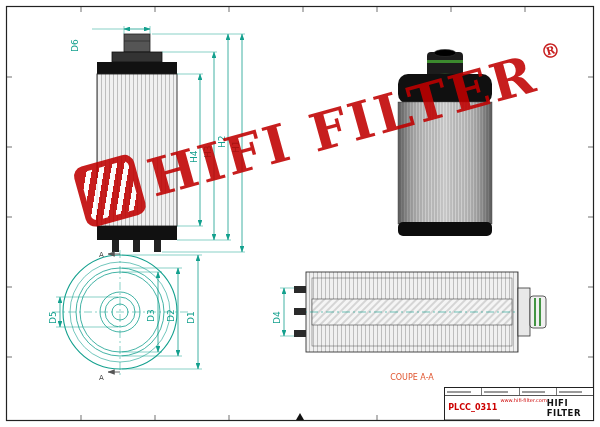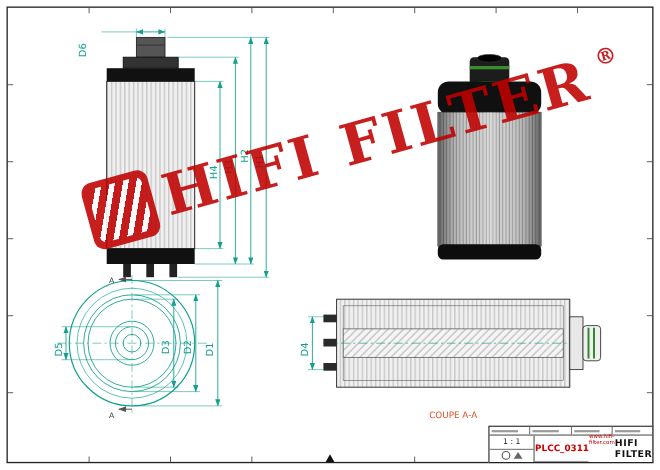--- a/index.html
+++ b/index.html
@@ -241,27 +241,20 @@
           <div class="tb-greek"></div>
         </div>
     <div class="cell">
           <div class="tb-greek"></div>
         </div>
     <div class="cell">
           <div class="tb-greek"></div>
         </div>
   </div>
   <div class="tb-main">
-    <div class="tb-left">
-      <div class="tb-scale">1 : 1</div>
-      <div class="tb-proj">
-        <span class="proj-circle"></span>
-            <span class="proj-trap"></span>
-      </div>
-    </div>
     <div class="tb-right">
       <div class="tb-part">PLCC_0311</div>
       <div class="tb-web">www.hifi-filter.com</div>
       <div class="tb-brand">HIFI FILTER</div>
     </div>
   </div>
 </div>
 
 </div>
 

